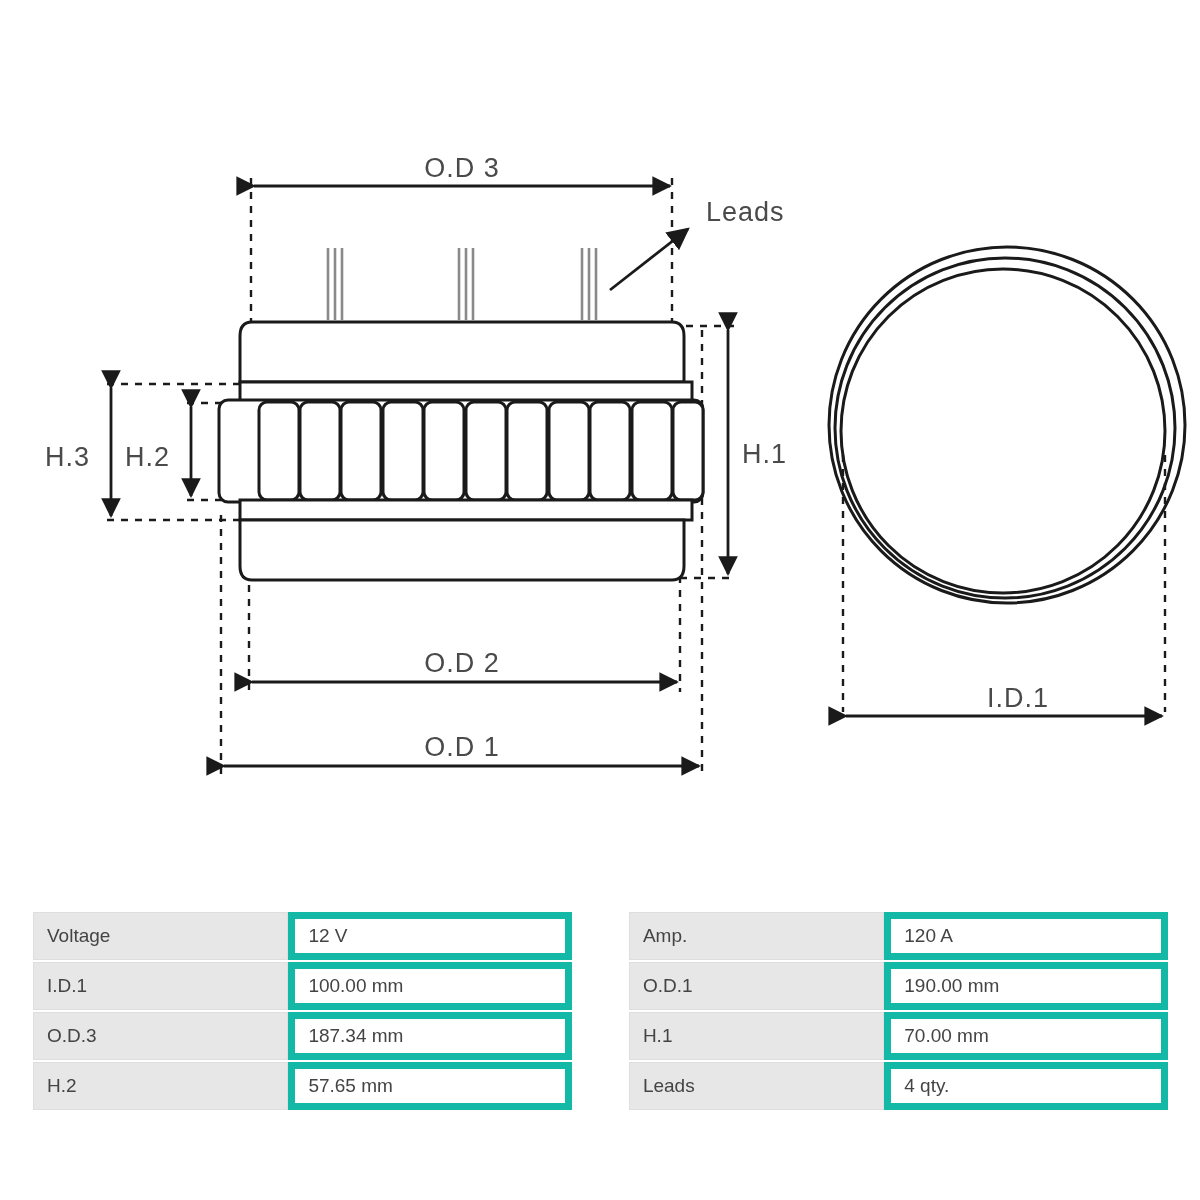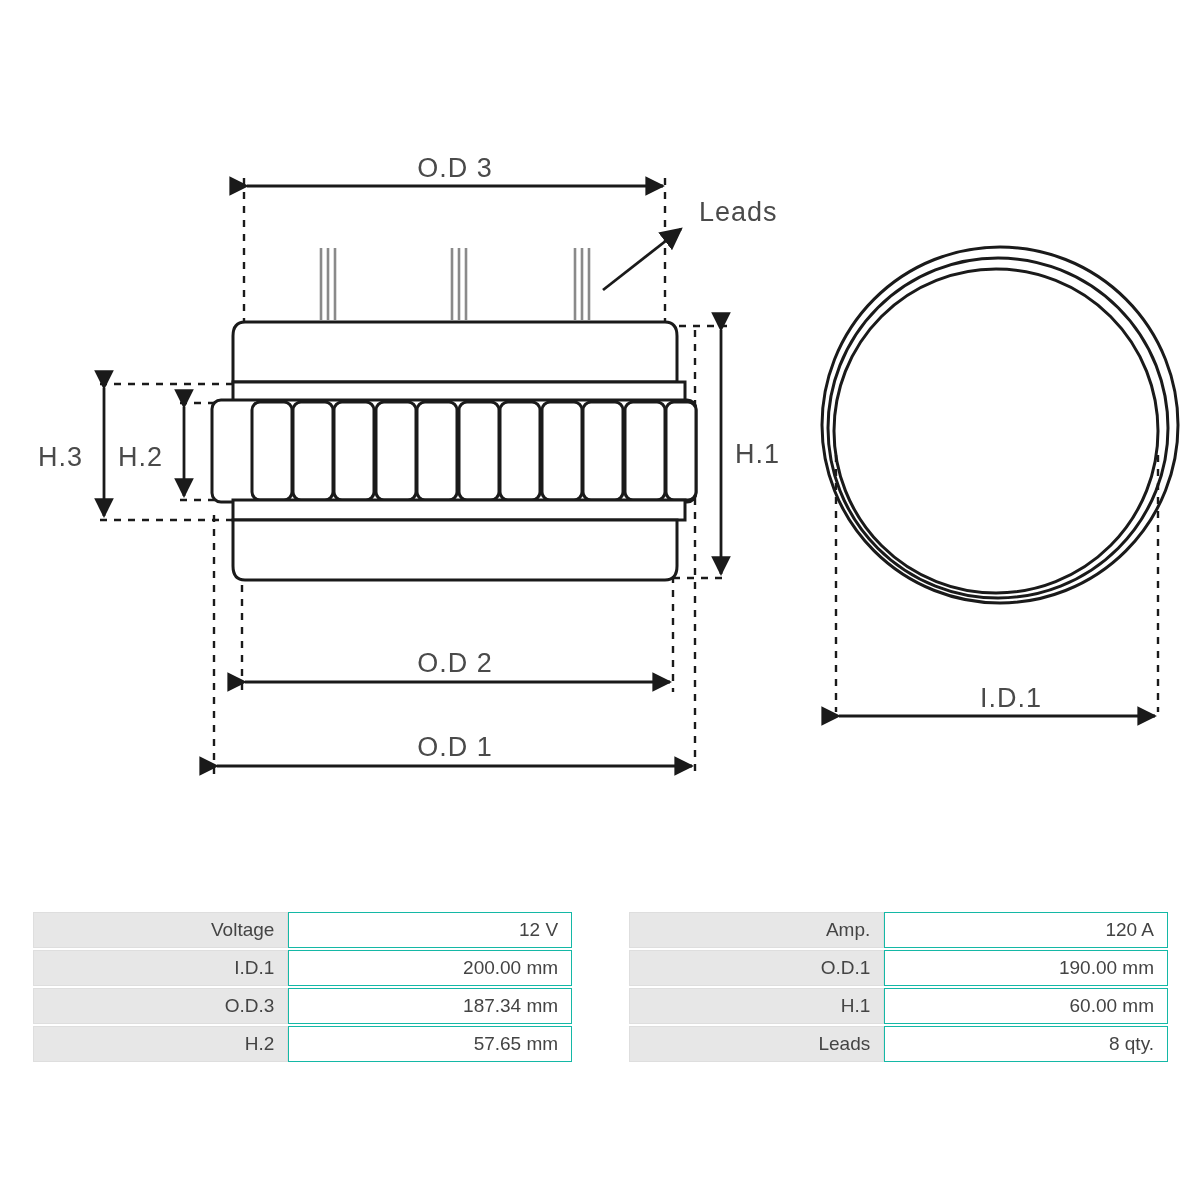--- a/index.html
+++ b/index.html
@@ -12,21 +12,21 @@
     height: 1200px;
     position: relative;
     font-family: "Liberation Sans", sans-serif;
     color: #3a3a3a;
     overflow: hidden;
   }
 
   
   #diagram-area {
     position: absolute;
-    left: 5px; top: 0;
+    left: 12px; top: 0;
     width: 1032px; height: 880px;
   }
   #diagram-svg {
     display: block;
     width: 1200px;
     height: 880px;
   }
   .dim-label {
     font-family: "Liberation Sans", sans-serif;
     font-size: 27px;
@@ -40,34 +40,34 @@
     left: 33px;
     top: 910px;
     width: 1135px;
     border-collapse: separate;
     border-spacing: 0 2px;
     font-size: 19px;
   }
   #spec-table td {
     height: 34px;
     padding: 0 13px;
-    text-align: right;
+    text-align: left;
     vertical-align: middle;
     white-space: nowrap;
     font-family: "Liberation Sans", sans-serif;
     color: #444444;
   }
   .cell-label {
     background: #e7e7e7;
     border: 1px solid #dedede;
     width: 22.5%;
   }
   .cell-value {
     background: #ffffff;
-    border: 1px solid #14b8a6;
+    border: 7px solid #14b8a6;
     width: 25%;
     color: #3c3c3c;
   }
   .cell-gap {
     background: transparent;
     border: none;
     width: 5px;
     padding: 0;
   }
 </style>
@@ -194,33 +194,33 @@
   <tbody>
     <tr>
       <td class="cell-label">Voltage</td>
       <td class="cell-value">12 V</td>
       <td class="cell-gap"></td>
       <td class="cell-label">Amp.</td>
       <td class="cell-value">120 A</td>
     </tr>
     <tr>
       <td class="cell-label">I.D.1</td>
-      <td class="cell-value">200.00 mm</td>
+      <td class="cell-value">100.00 mm</td>
       <td class="cell-gap"></td>
       <td class="cell-label">O.D.1</td>
       <td class="cell-value">190.00 mm</td>
     </tr>
     <tr>
       <td class="cell-label">O.D.3</td>
       <td class="cell-value">187.34 mm</td>
       <td class="cell-gap"></td>
       <td class="cell-label">H.1</td>
-      <td class="cell-value">60.00 mm</td>
+      <td class="cell-value">70.00 mm</td>
     </tr>
     <tr>
       <td class="cell-label">H.2</td>
       <td class="cell-value">57.65 mm</td>
       <td class="cell-gap"></td>
       <td class="cell-label">Leads</td>
-      <td class="cell-value">8 qty.</td>
+      <td class="cell-value">4 qty.</td>
     </tr>
   </tbody>
 </table>
 
 </body></html>

